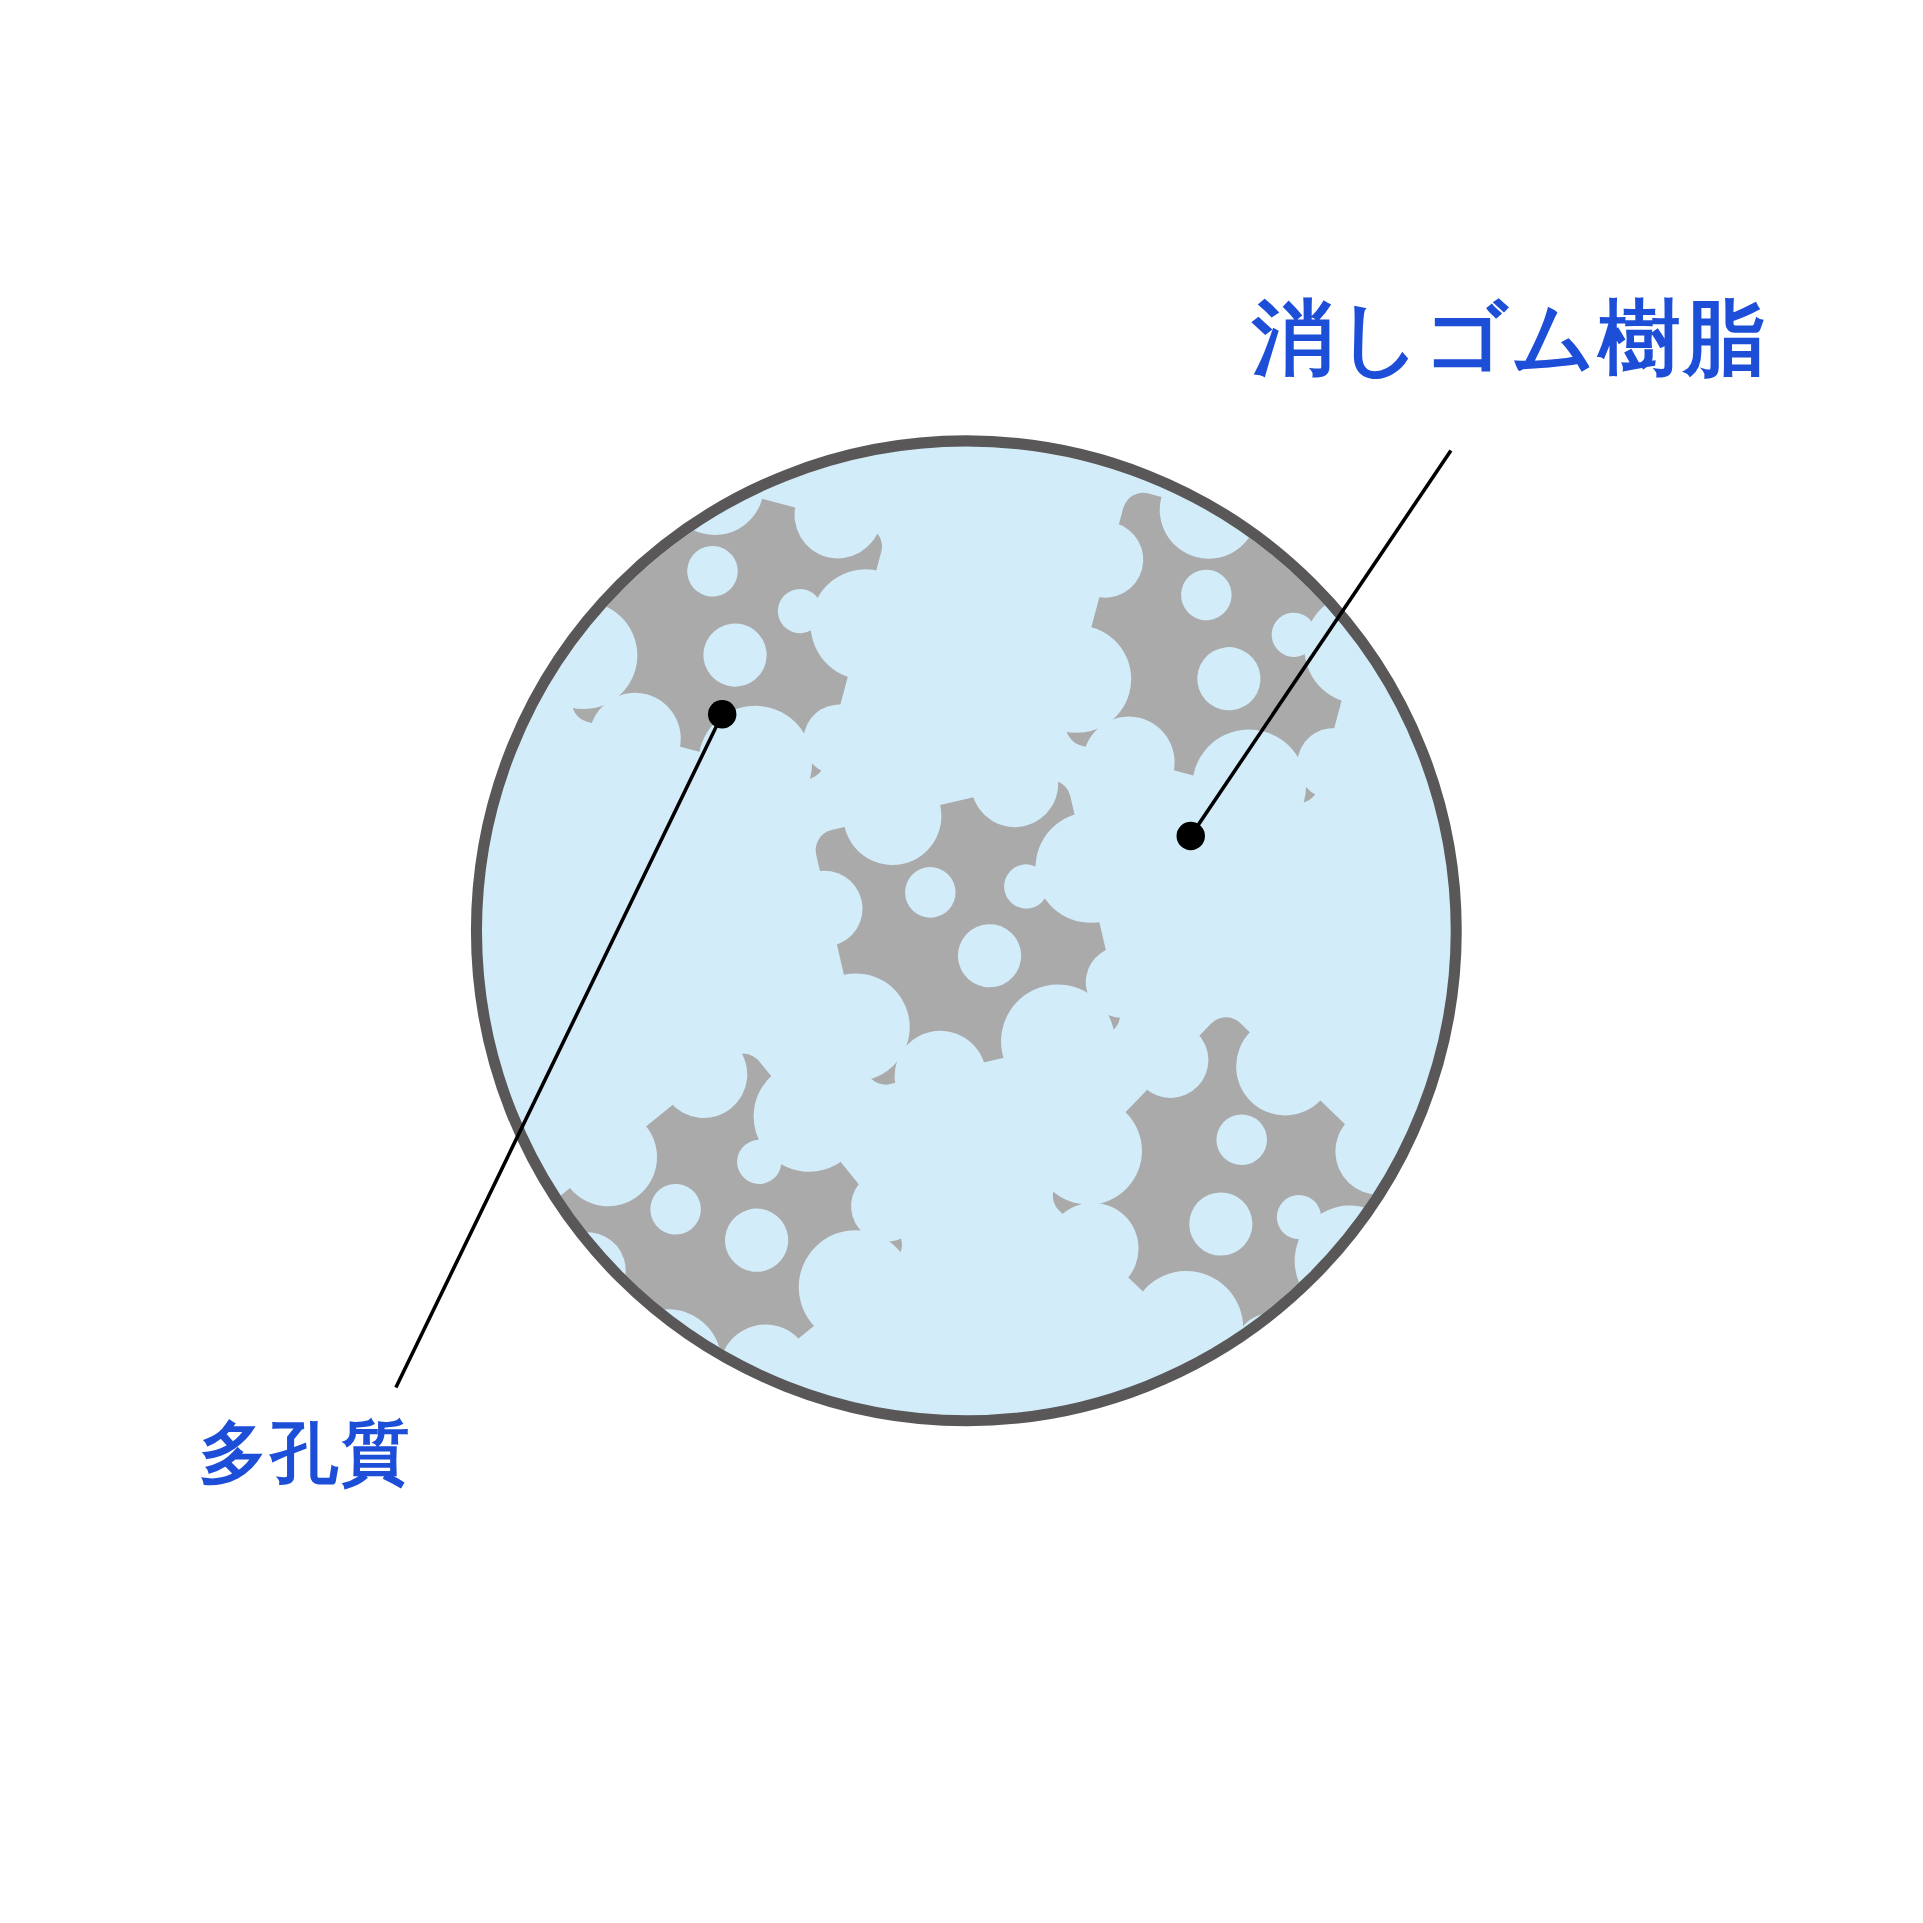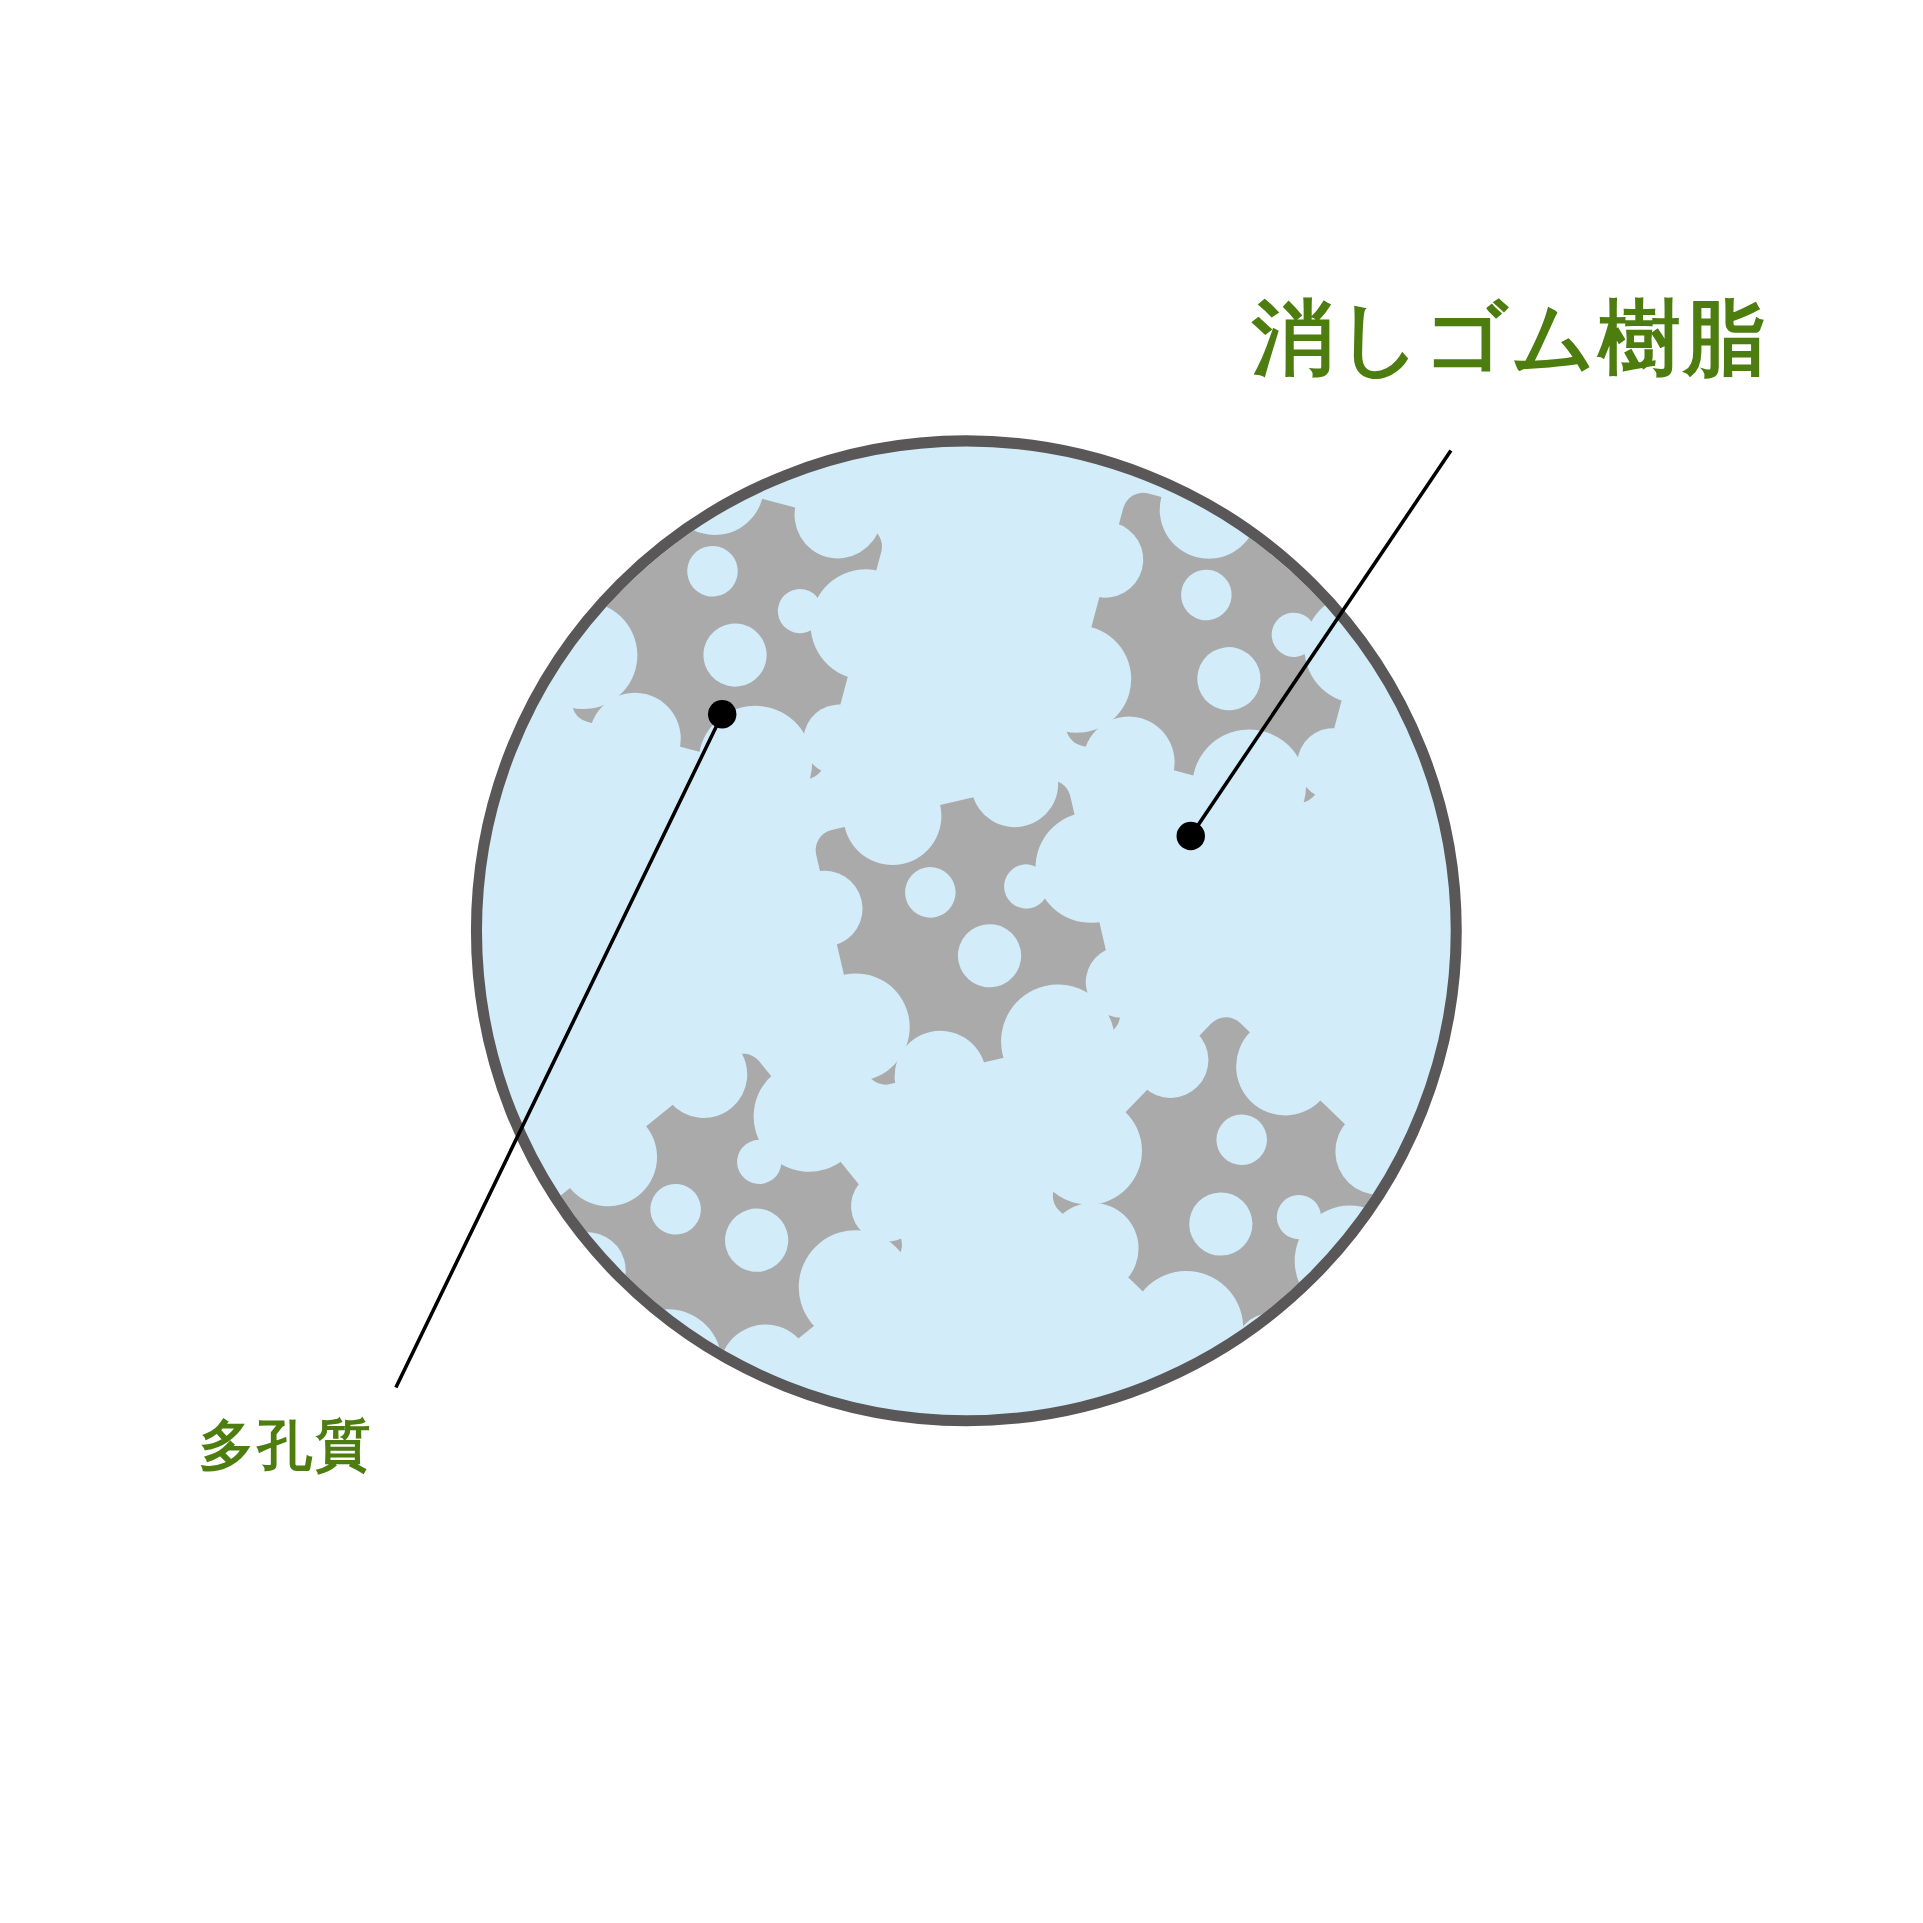--- a/index.html
+++ b/index.html
@@ -2,27 +2,27 @@
 <html style="font-size:12.6px"><head>
   <meta charset="utf-8">
   <style>
     html, body { margin: 0; padding: 0; background: #ffffff; }
     body { width: 1924px; height: 1924px; position: relative; overflow: hidden; }
     #diagram { position: absolute; left: 0; top: 0; width: 1924px; height: 1924px; }
     .label {
       position: absolute;
       font-family: "DejaVu Sans", sans-serif;
       font-weight: bold;
-      color: #4d7c0f;
+      color: #1d4ed8;
       line-height: 1.08;
       white-space: nowrap;
       letter-spacing: 3.2px;
     }
     #label-eraser { left: 1252px; top: 294px; font-size: 82px; }
-    #label-ceramic { left: 199px; top: 1416px; font-size: 55px; }
+    #label-ceramic { left: 199px; top: 1416px; font-size: 68px; }
     #label-ceramic span { display: block; }
   </style>
 </head>
 <body>
 
 <svg id="diagram" viewBox="0 0 2435 2435" xmlns="http://www.w3.org/2000/svg">
   <defs>
     <clipPath id="circle-clip">
       <circle cx="1223" cy="1178" r="613"></circle>
     </clipPath>

